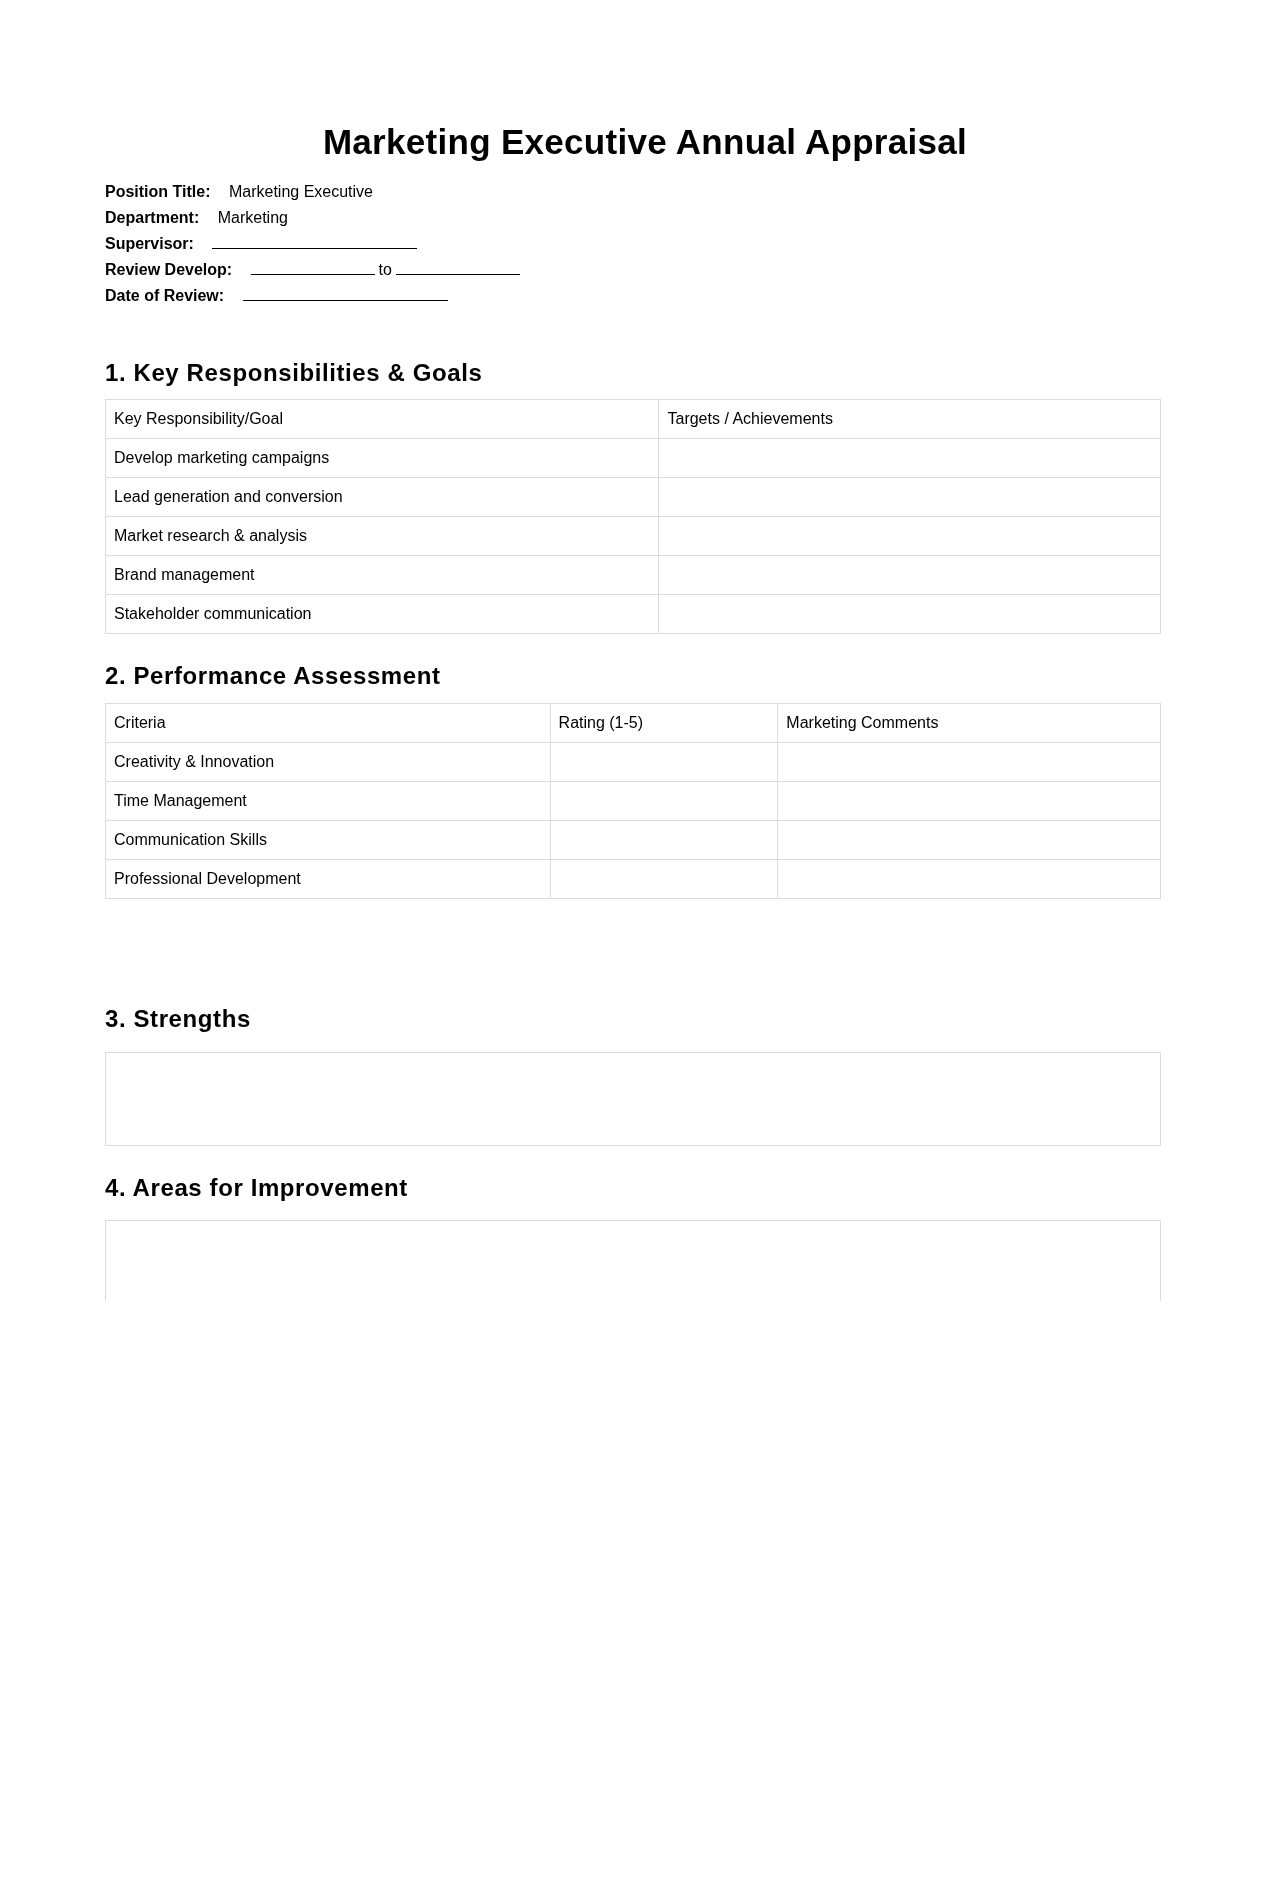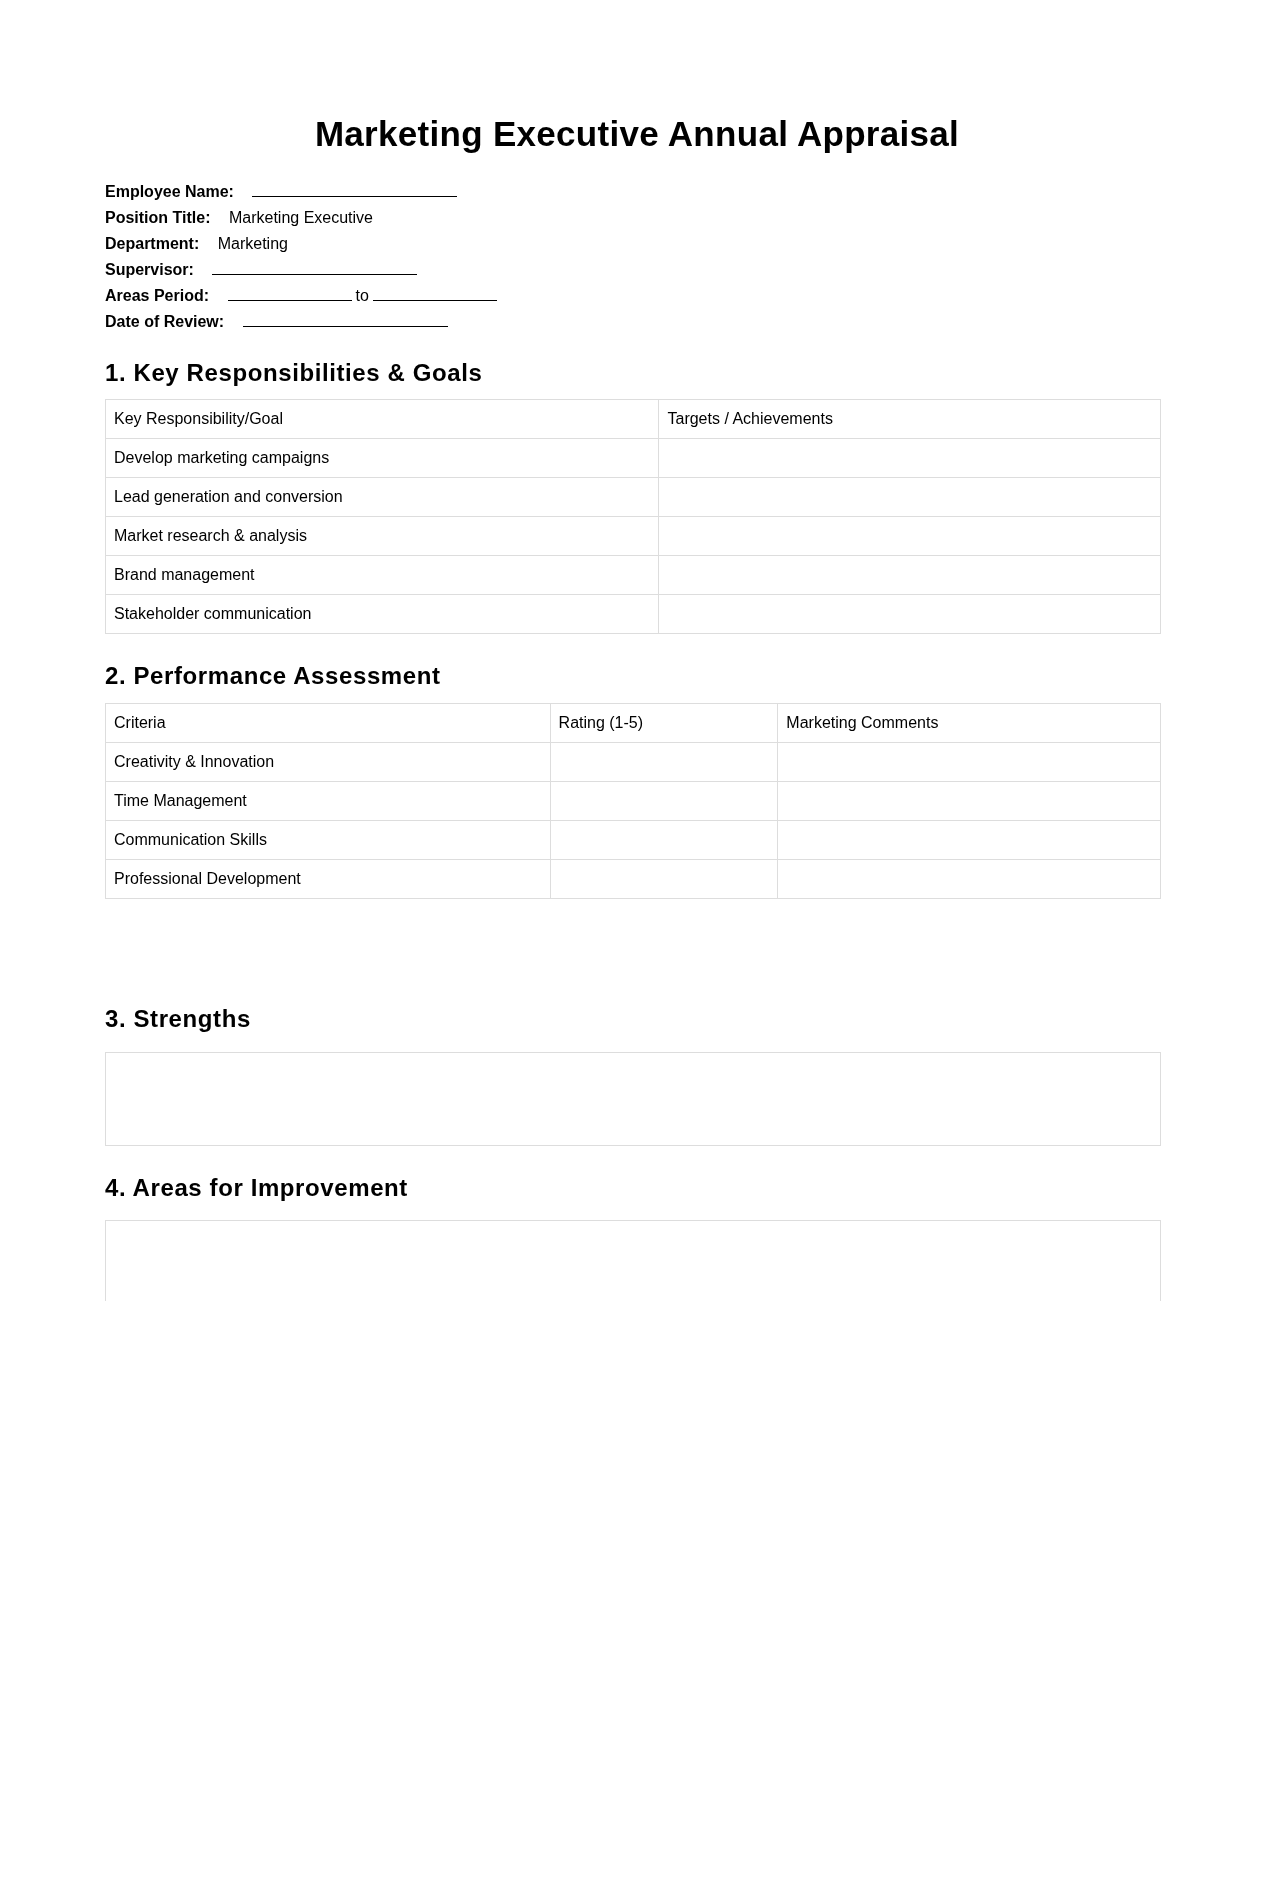--- a/index.html
+++ b/index.html
@@ -4,21 +4,21 @@
 <style>
   html, body { margin: 0; padding: 0; background: #ffffff; }
   body {
     width: 1263px; height: 1894px; position: relative; overflow: hidden;
     font-family: "Liberation Sans", sans-serif; color: #000;
   }
   .page { position: absolute; left: 105px; top: 0; width: 1056px; }
   .title {
     position: absolute; left: 0; width: 1056px; top: 108px;
     text-align: center; font-size: 35px; font-weight: bold; line-height: 44px;
-    letter-spacing: 0.3px; margin: 4px;
+    letter-spacing: 0.3px; margin: 12px;
   }
   .fields { position: absolute; left: 0; top: 179px; font-size: 16px; }
   .field { height: 26px; line-height: 26px; white-space: nowrap; }
   .field .lbl { font-weight: bold; margin-right: 14px; }
   .field .val { }
   .blank { display: inline-block; border-bottom: 1.3px solid #000; height: 17px; vertical-align: baseline; }
   .b-long { width: 205px; }
   .b-short { width: 124px; }
   .sep { margin: 0 4px; }
   h2 {
@@ -41,37 +41,33 @@
 </style>
 </head>
 <body>
 
 <div class="page">
 
   <h1 class="title">Marketing Executive Annual Appraisal</h1>
 
   <div class="fields">
     <div class="field">
-      <span class="lbl">Employee Name:</span>
-      <span class="blank b-long"></span>
-    </div>
-    <div class="field">
       <span class="lbl">Position Title:</span>
       <span class="val">Marketing Executive</span>
     </div>
     <div class="field">
       <span class="lbl">Department:</span>
       <span class="val">Marketing</span>
     </div>
     <div class="field">
       <span class="lbl">Supervisor:</span>
       <span class="blank b-long"></span>
     </div>
     <div class="field">
-      <span class="lbl">Areas Period:</span>
+      <span class="lbl">Review Develop:</span>
       <span class="blank b-short"></span><span class="sep">to</span><span class="blank b-short"></span>
     </div>
     <div class="field">
       <span class="lbl">Date of Review:</span>
       <span class="blank b-long"></span>
     </div>
   </div>
 
   <h2 style="top:358px;">1. Key Responsibilities &amp; Goals</h2>
   <table style="top:399px;">

